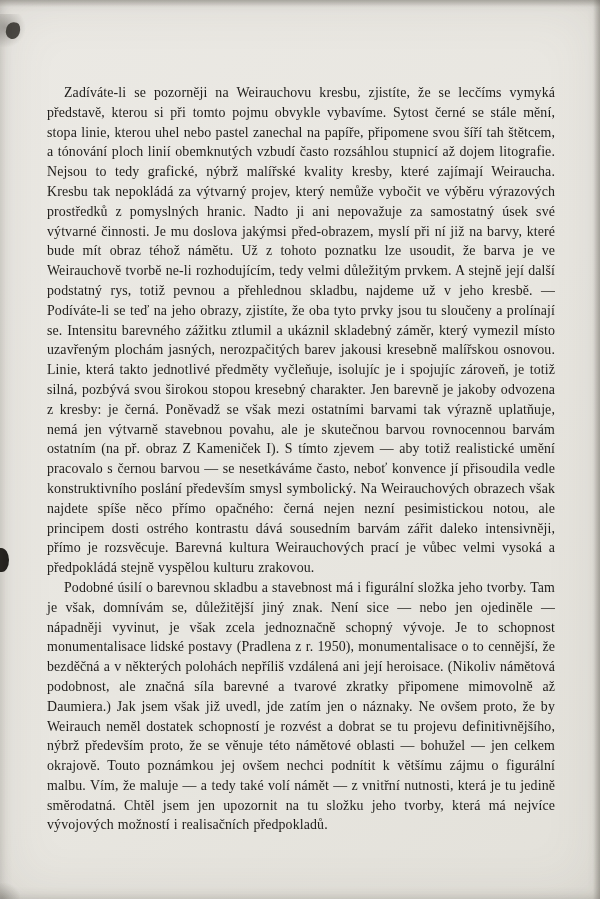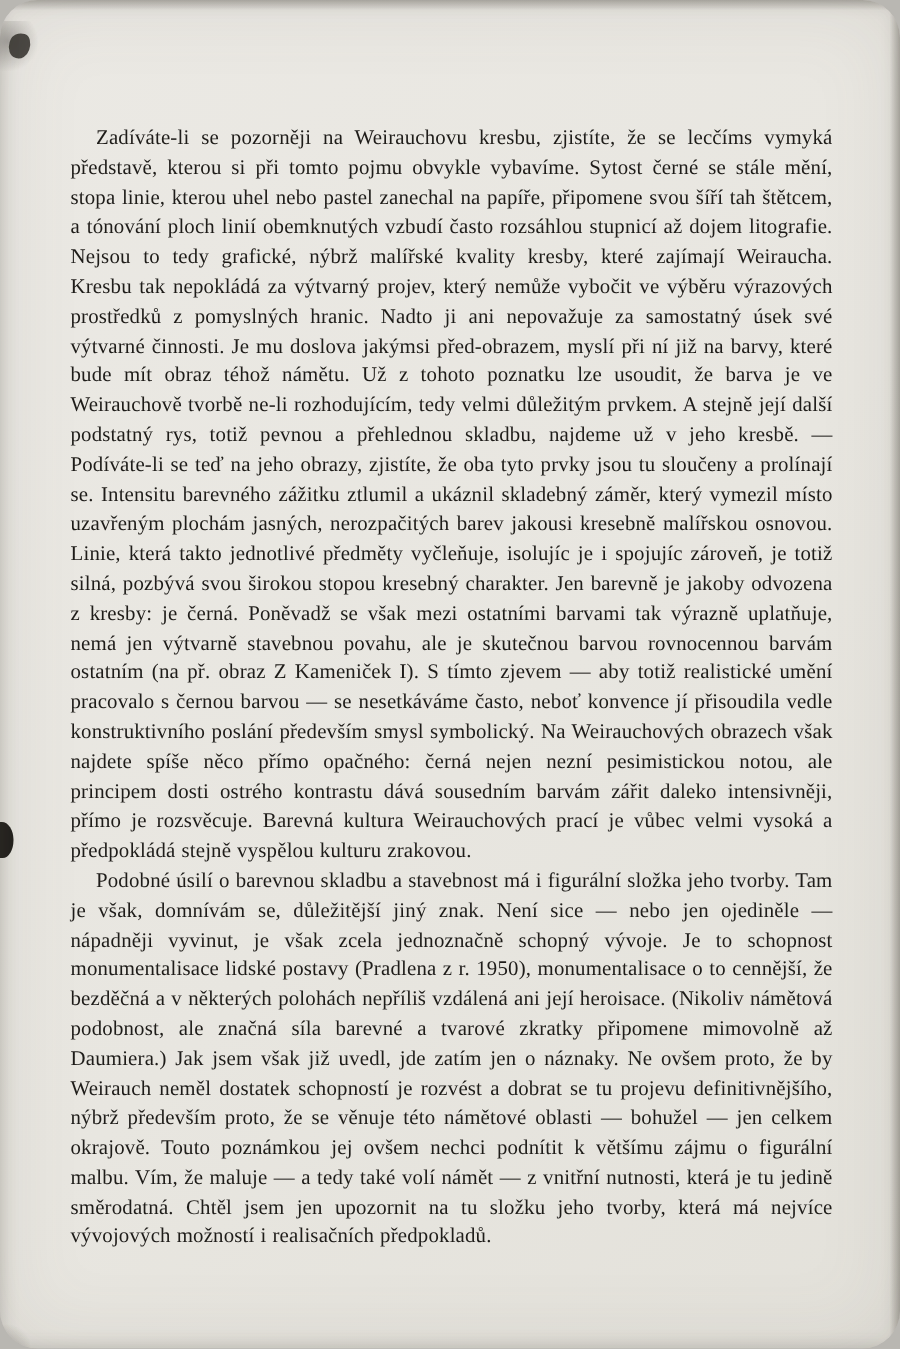--- a/index.html
+++ b/index.html
@@ -9,21 +9,20 @@
     background: #b9b7b2;
   }
   .page {
     position: relative;
     width: 600px;
     height: 899px;
     margin: 0 auto;
     background: linear-gradient(135deg, #ebe9e4 0%, #e8e6e0 55%, #e3e1da 100%);
     overflow: hidden;
     font-family: "Liberation Serif", "DejaVu Serif", serif;
-    border-radius: 25px;
   }
   
   .vignette {
     position: absolute;
     inset: 0;
     box-shadow:
       inset 0 0 12px rgba(70, 65, 58, 0.28),
       inset 0 0 55px rgba(95, 90, 80, 0.12);
     pointer-events: none;
   }

